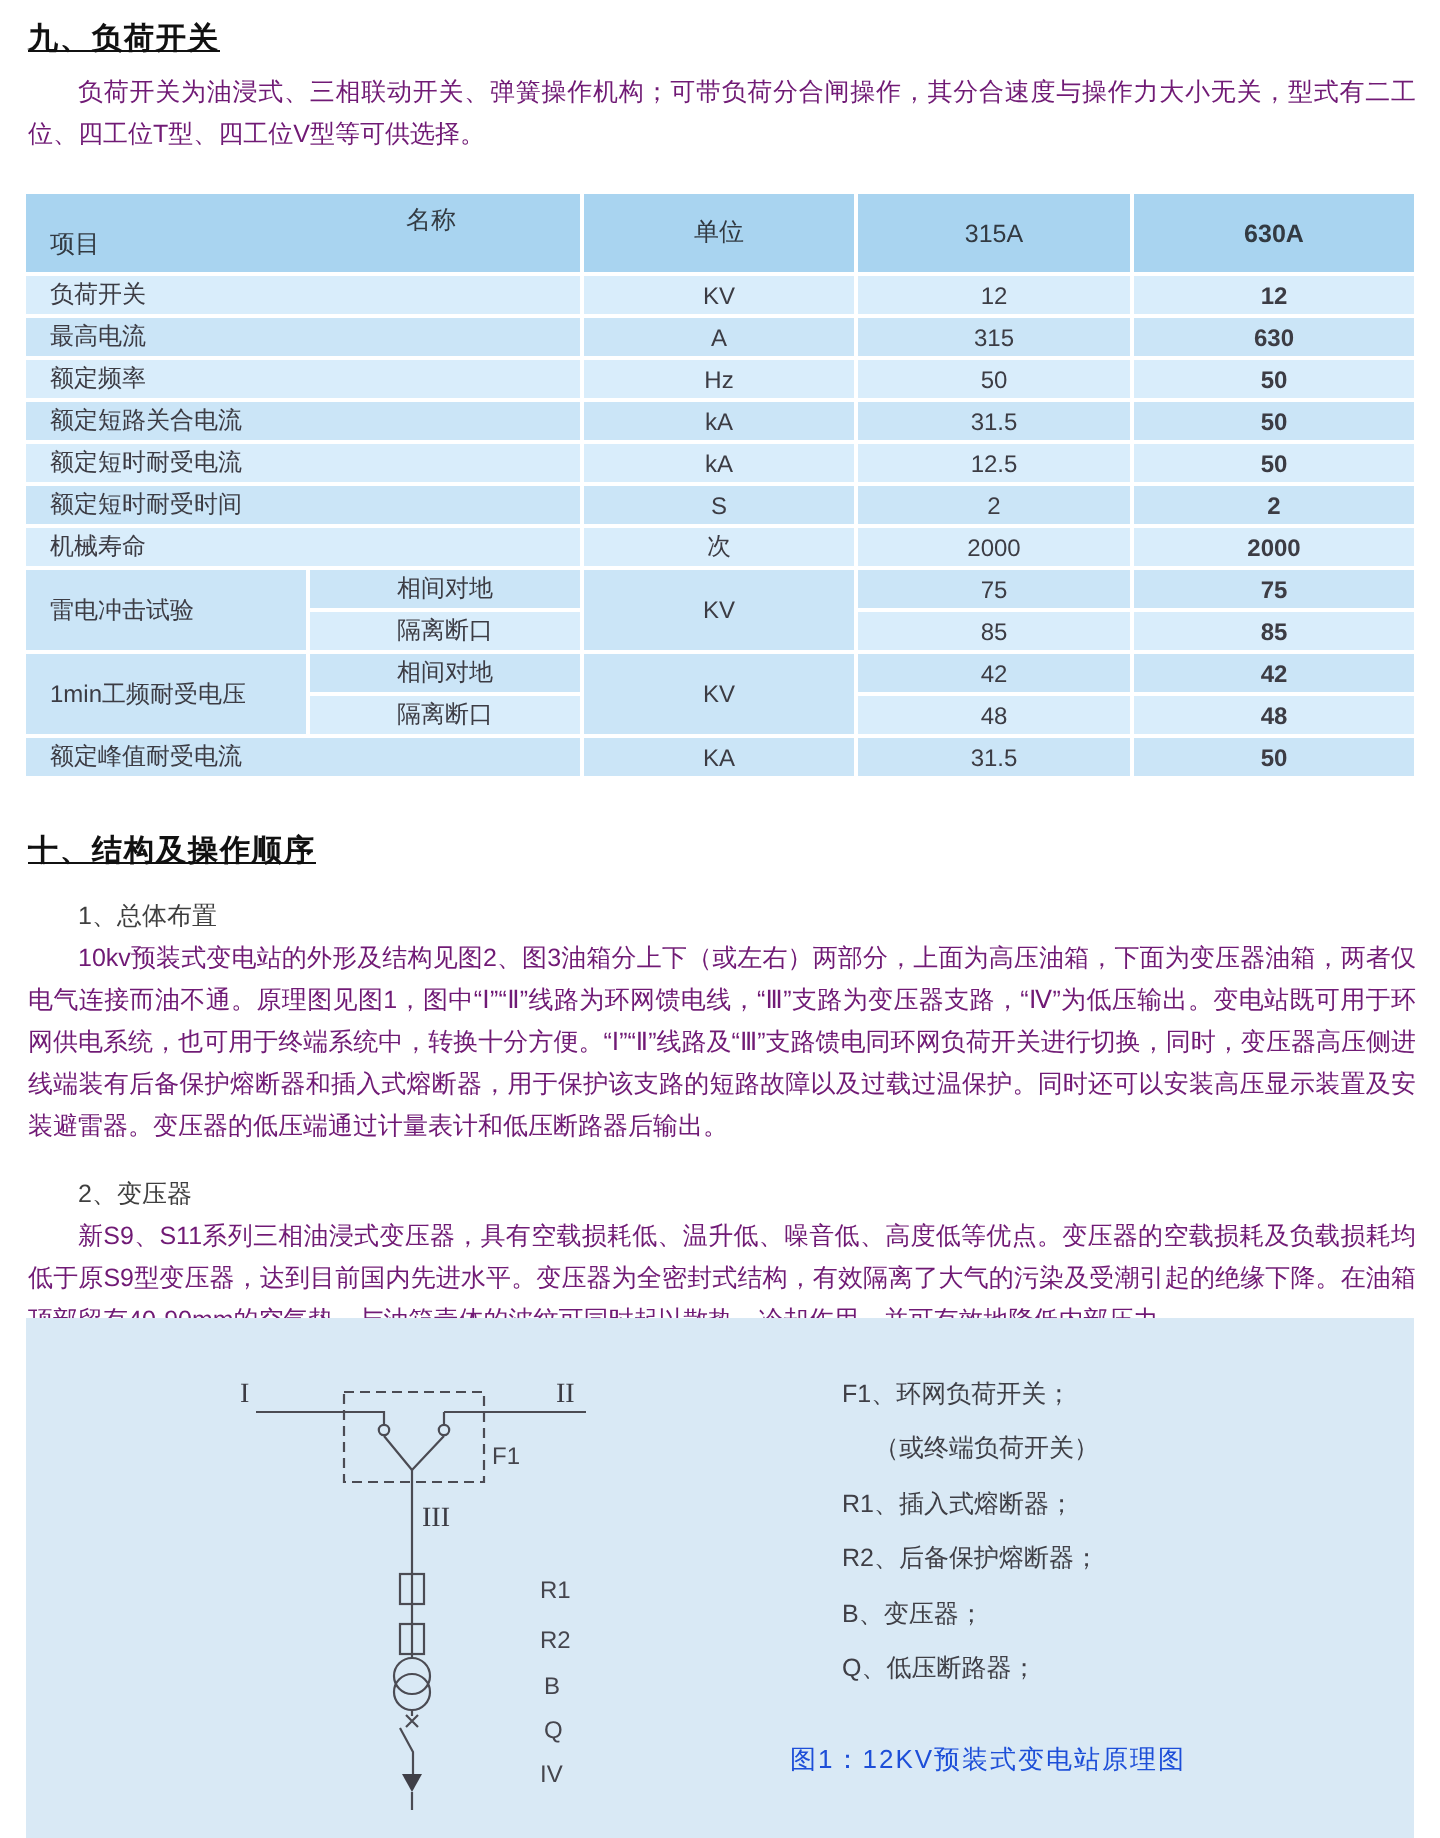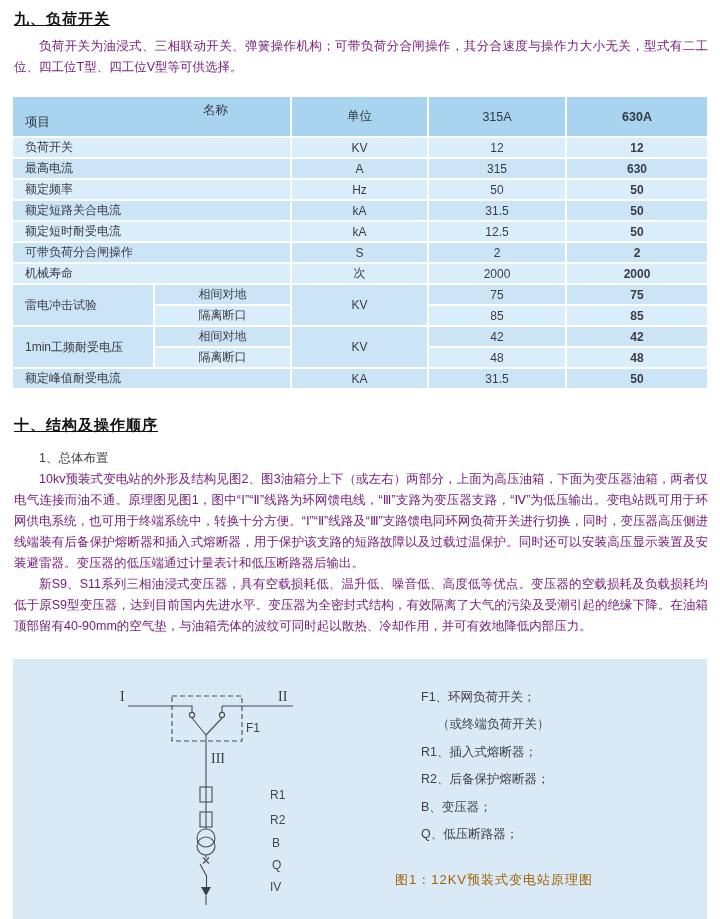--- a/index.html
+++ b/index.html
@@ -58,21 +58,21 @@
     background:#d9e9f5;
   }
   #circuit-svg { position:absolute; left:87px; top:26px; }
   .legend-line { position:absolute; font-size:12.5px; color:#3f3f46; white-space:nowrap; }
   #legend-f1   { left:408px; top:30px; }
   #legend-f1b  { left:424px; top:57px; }
   #legend-r1   { left:408px; top:85px; }
   #legend-r2   { left:408px; top:112px; }
   #legend-b    { left:408px; top:140px; }
   #legend-q    { left:408px; top:167px; }
-  #figure-caption { position:absolute; left:382px; top:212px; font-size:13px; color:#a16207; letter-spacing:1px; }
+  #figure-caption { position:absolute; left:382px; top:212px; font-size:13px; color:#1d4ed8; letter-spacing:1px; }
 
   .svg-serif { font-family:"Liberation Serif", serif; font-size:14px; fill:#3c3c44; }
   .svg-sans  { font-family:"Liberation Sans", sans-serif; font-size:12px; fill:#45454d; }
 </style>
 </head>
 <body>
 
 <div>
 
   <h2 id="sec9" class="sec-heading">九、负荷开关</h2>
@@ -121,21 +121,21 @@
           <td>31.5</td>
           <td>50</td>
         </tr>
         <tr class="r-light">
           <td class="left" colspan="2">额定短时耐受电流</td>
           <td>kA</td>
           <td>12.5</td>
           <td>50</td>
         </tr>
         <tr class="r-dark">
-          <td class="left" colspan="2">可带负荷分合闸操作</td>
+          <td class="left" colspan="2">额定短时耐受时间</td>
           <td>S</td>
           <td>2</td>
           <td>2</td>
         </tr>
         <tr class="r-light">
           <td class="left" colspan="2">机械寿命</td>
           <td>次</td>
           <td>2000</td>
           <td>2000</td>
         </tr>
@@ -170,20 +170,21 @@
           <td>50</td>
         </tr>
       </tbody>
     </table>
   </div>
 
   <div id="sec10-block">
     <h2 class="sec-heading">十、结构及操作顺序</h2>
     <div class="sub-title">1、总体布置</div>
     <p class="body-text indent">10kv预装式变电站的外形及结构见图2、图3油箱分上下（或左右）两部分，上面为高压油箱，下面为变压器油箱，两者仅电气连接而油不通。原理图见图1，图中“Ⅰ”“Ⅱ”线路为环网馈电线，“Ⅲ”支路为变压器支路，“Ⅳ”为低压输出。变电站既可用于环网供电系统，也可用于终端系统中，转换十分方便。“Ⅰ”“Ⅱ”线路及“Ⅲ”支路馈电同环网负荷开关进行切换，同时，变压器高压侧进线端装有后备保护熔断器和插入式熔断器，用于保护该支路的短路故障以及过载过温保护。同时还可以安装高压显示装置及安装避雷器。变压器的低压端通过计量表计和低压断路器后输出。</p>
+    <div class="sub-title">2、变压器</div>
     <p class="body-text indent">新S9、S11系列三相油浸式变压器，具有空载损耗低、温升低、噪音低、高度低等优点。变压器的空载损耗及负载损耗均低于原S9型变压器，达到目前国内先进水平。变压器为全密封式结构，有效隔离了大气的污染及受潮引起的绝缘下降。在油箱顶部留有40-90mm的空气垫，与油箱壳体的波纹可同时起以散热、冷却作用，并可有效地降低内部压力。</p>
   </div>
 
   <div id="figure-panel">
 
     <svg id="circuit-svg" width="260" height="235" viewBox="0 0 260 235">
       <g stroke="#4b4b53" stroke-width="1.1" fill="none">
 
         <path d="M28 21 H92 V27"></path>
         <path d="M122 21 V27 M122 21 H193"></path>

